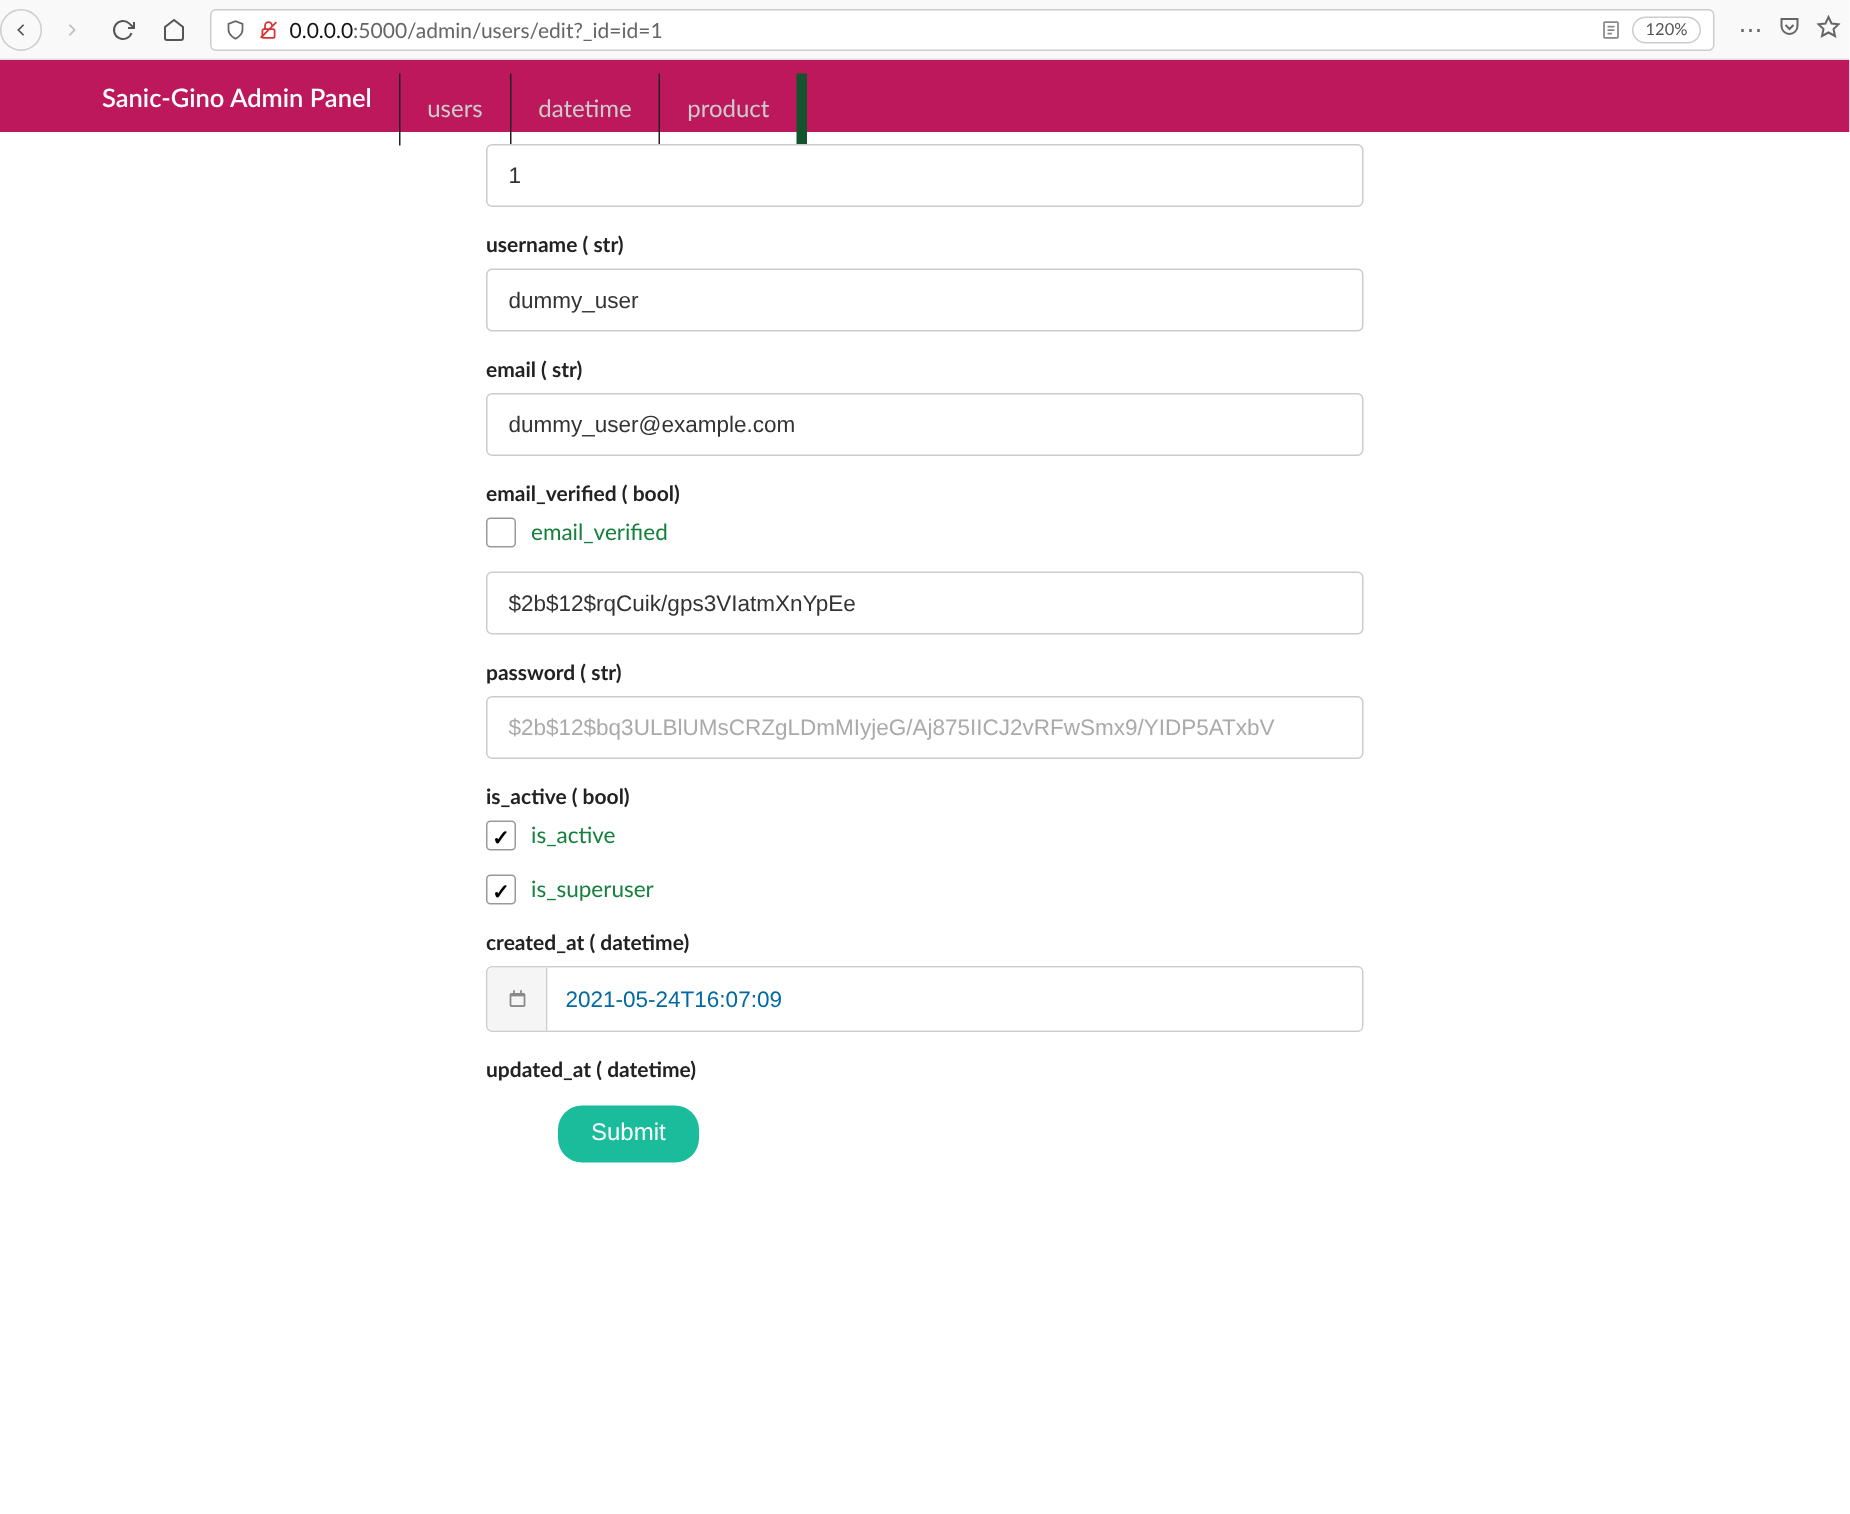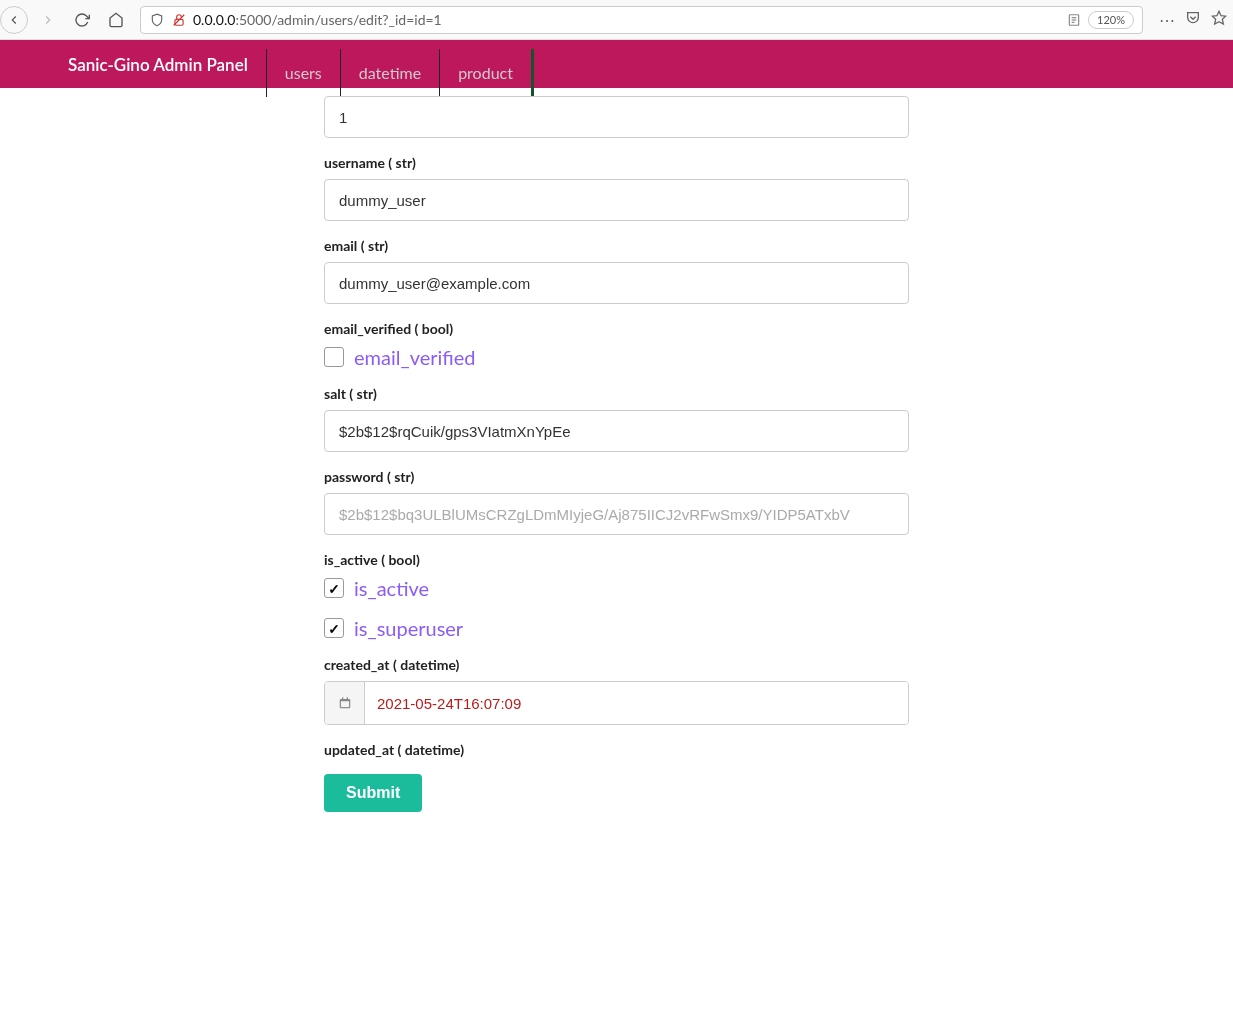--- a/index.html
+++ b/index.html
@@ -112,21 +112,21 @@
     .navbar-link {
       color: #ccc;
       font-size: 16px;
       padding: 0 18px;
       display: flex;
       align-items: center;
       border-left: 1px solid #222;
       cursor: pointer;
     }
     .navbar-link:last-child {
-      border-right: 3px solid #14532d;
+      border-right: 7px solid #14532d;
     }
     
     .container {
       width: 585px;
       margin: 0 auto;
       padding: 8px 0 40px;
     }
     .form-group {
       margin-bottom: 16px;
     }
@@ -167,22 +167,22 @@
       cursor: pointer;
       background: #fff;
     }
     .checkbox.checked::after {
       content: "✓";
       font-weight: 900;
       font-size: 14px;
       color: #000;
     }
     .checkbox-label {
-      font-size: 20px;
-      color: #8b5cf6;
+      font-size: 15px;
+      color: #15803d;
     }
     .input-group {
       display: flex;
       width: 100%;
       height: 44px;
       border: 1px solid #ccc;
       border-radius: 4px;
       overflow: hidden;
     }
     .input-addon {
@@ -192,32 +192,33 @@
       display: flex;
       align-items: center;
       justify-content: center;
       color: #888;
     }
     .input-group-field {
       flex: 1;
       border: none;
       padding: 0 12px;
       font-size: 15px;
-      color: #b91c1c;
+      color: #0369a1;
       outline: none;
     }
     .submit-btn {
       background: #1abc9c;
       color: #fff;
       border: none;
-      border-radius: 4px;
+      border-radius: 16px;
       padding: 10px 22px;
       font-size: 16px;
-      font-weight: 700;
+      font-weight: 400;
       cursor: pointer;
+      margin-left: 48px;
     }
     .cal-icon svg { width: 14px; height: 14px; fill: #888; }
   </style>
 </head>
 <body>
 
 <div class="browser-chrome">
   <div class="nav-btn back">
     <svg width="14" height="14" viewBox="0 0 24 24" fill="none" stroke="#555" stroke-width="2">
         <path d="M15 18l-6-6 6-6"></path>
@@ -306,21 +307,20 @@
 
   <div class="form-group">
     <label class="form-label">email_verified ( bool)</label>
     <div class="checkbox-row">
       <div class="checkbox"></div>
       <span class="checkbox-label">email_verified</span>
     </div>
   </div>
 
   <div class="form-group">
-    <label class="form-label">salt ( str)</label>
     <input class="form-input" value="$2b$12$rqCuik/gps3VIatmXnYpEe" style="">
   </div>
 
   <div class="form-group">
     <label class="form-label">password ( str)</label>
     <input class="form-input" placeholder="$2b$12$bq3ULBlUMsCRZgLDmMIyjeG/Aj875IICJ2vRFwSmx9/YIDP5ATxbV" style="">
   </div>
 
   <div class="form-group">
     <label class="form-label">is_active ( bool)</label>

